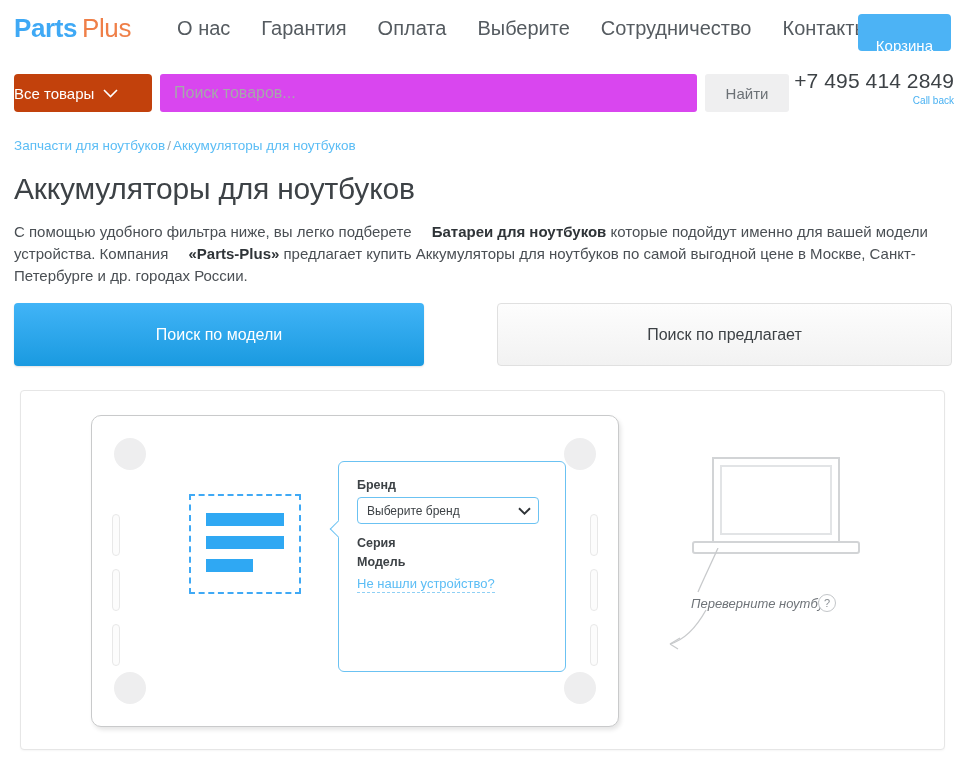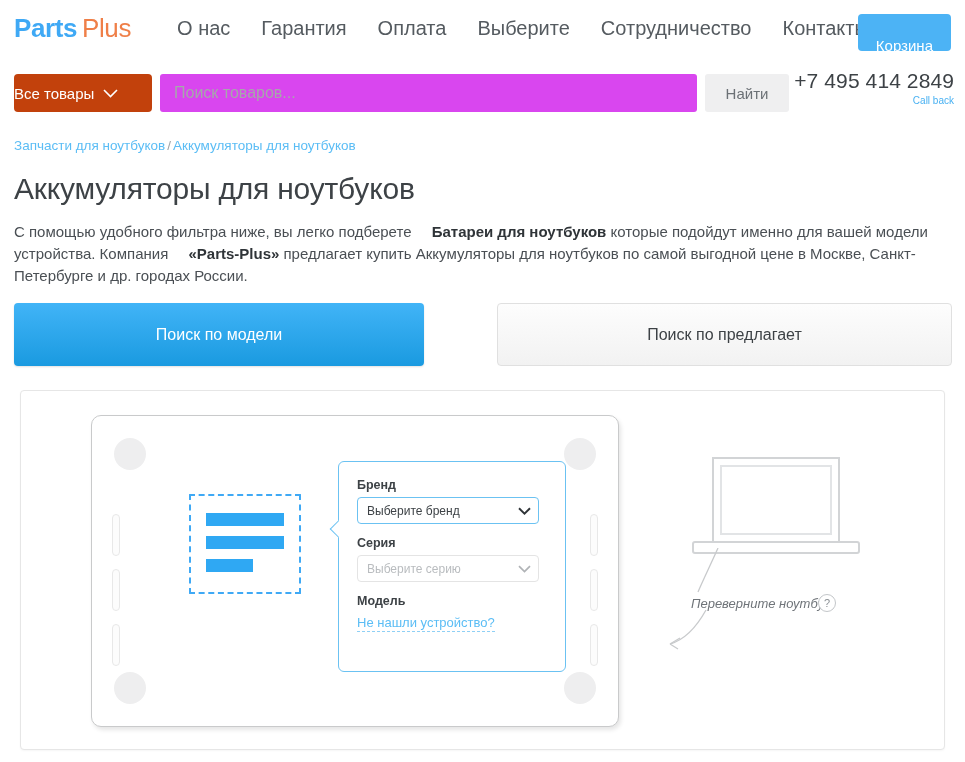--- a/index.html
+++ b/index.html
@@ -264,28 +264,20 @@
           <div class="sel active">
             <span>Выберите бренд</span>
             <span class="caret">
               <svg width="13" height="8" viewBox="0 0 13 8">
                   <path d="M1 1.2 L6.5 6.6 L12 1.2" fill="none" stroke="#2f3438" stroke-width="1.9"></path>
                 </svg>
             </span>
           </div>
 
           <div class="field-label">Серия</div>
-          <div class="sel disabled">
-            <span>Выберите серию</span>
-            <span class="caret">
-              <svg width="13" height="8" viewBox="0 0 13 8">
-                  <path d="M1 1.2 L6.5 6.6 L12 1.2" fill="none" stroke="#b0b3b6" stroke-width="1.7"></path>
-                </svg>
-            </span>
-          </div>
 
           <div class="field-label">Модель</div>
 
           <a class="nodev" href="#">Не нашли устройство?</a>
         </div>
       </div>
     </div>
 
     <div class="laptop-open">
       <svg width="180" height="110" viewBox="0 0 180 110">

